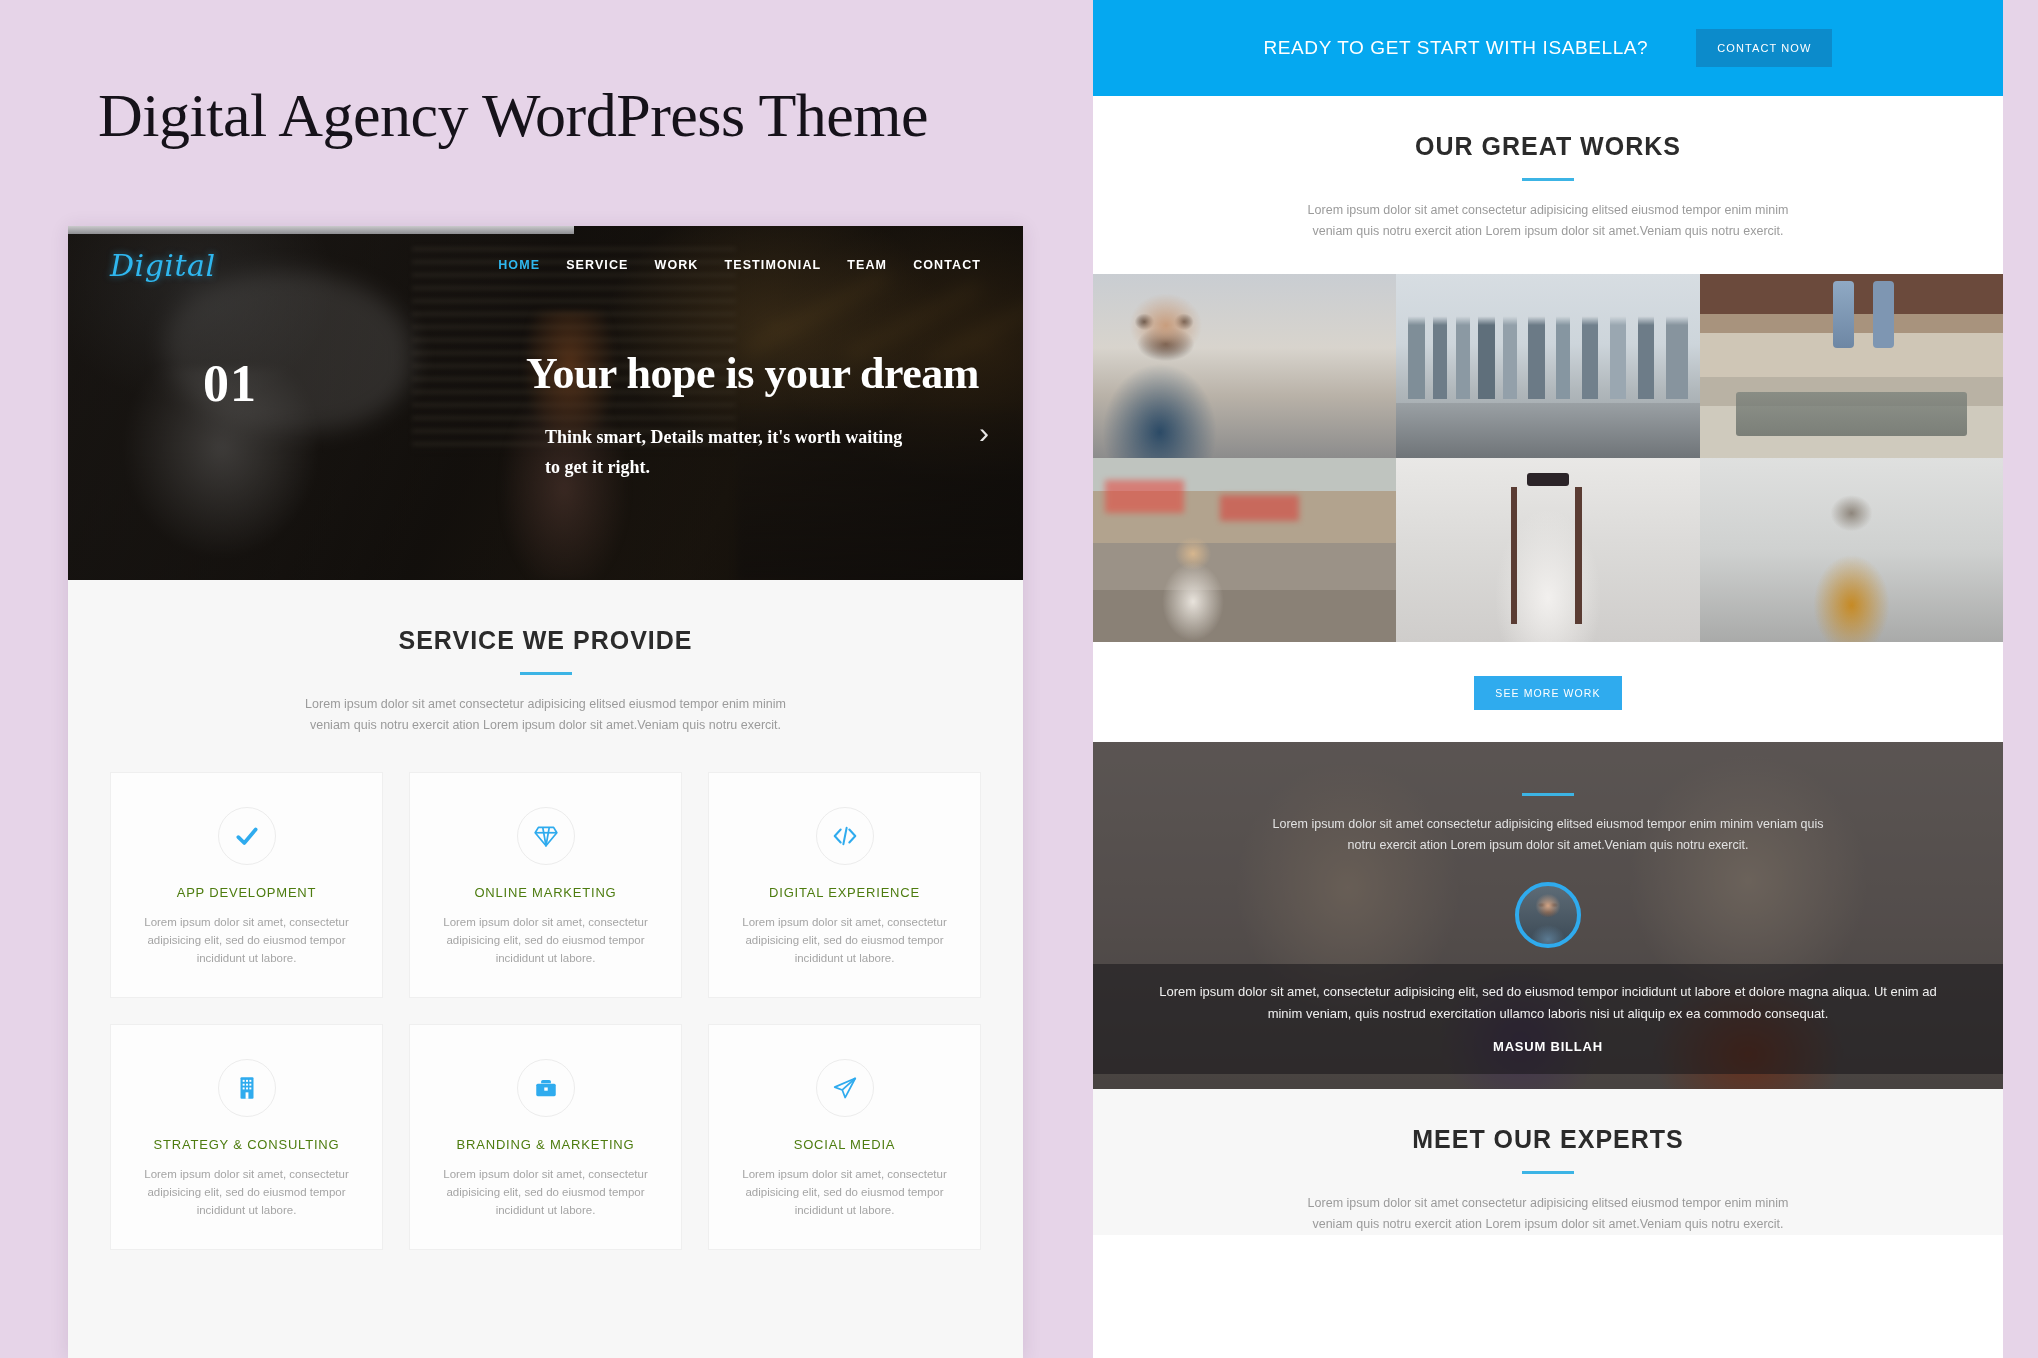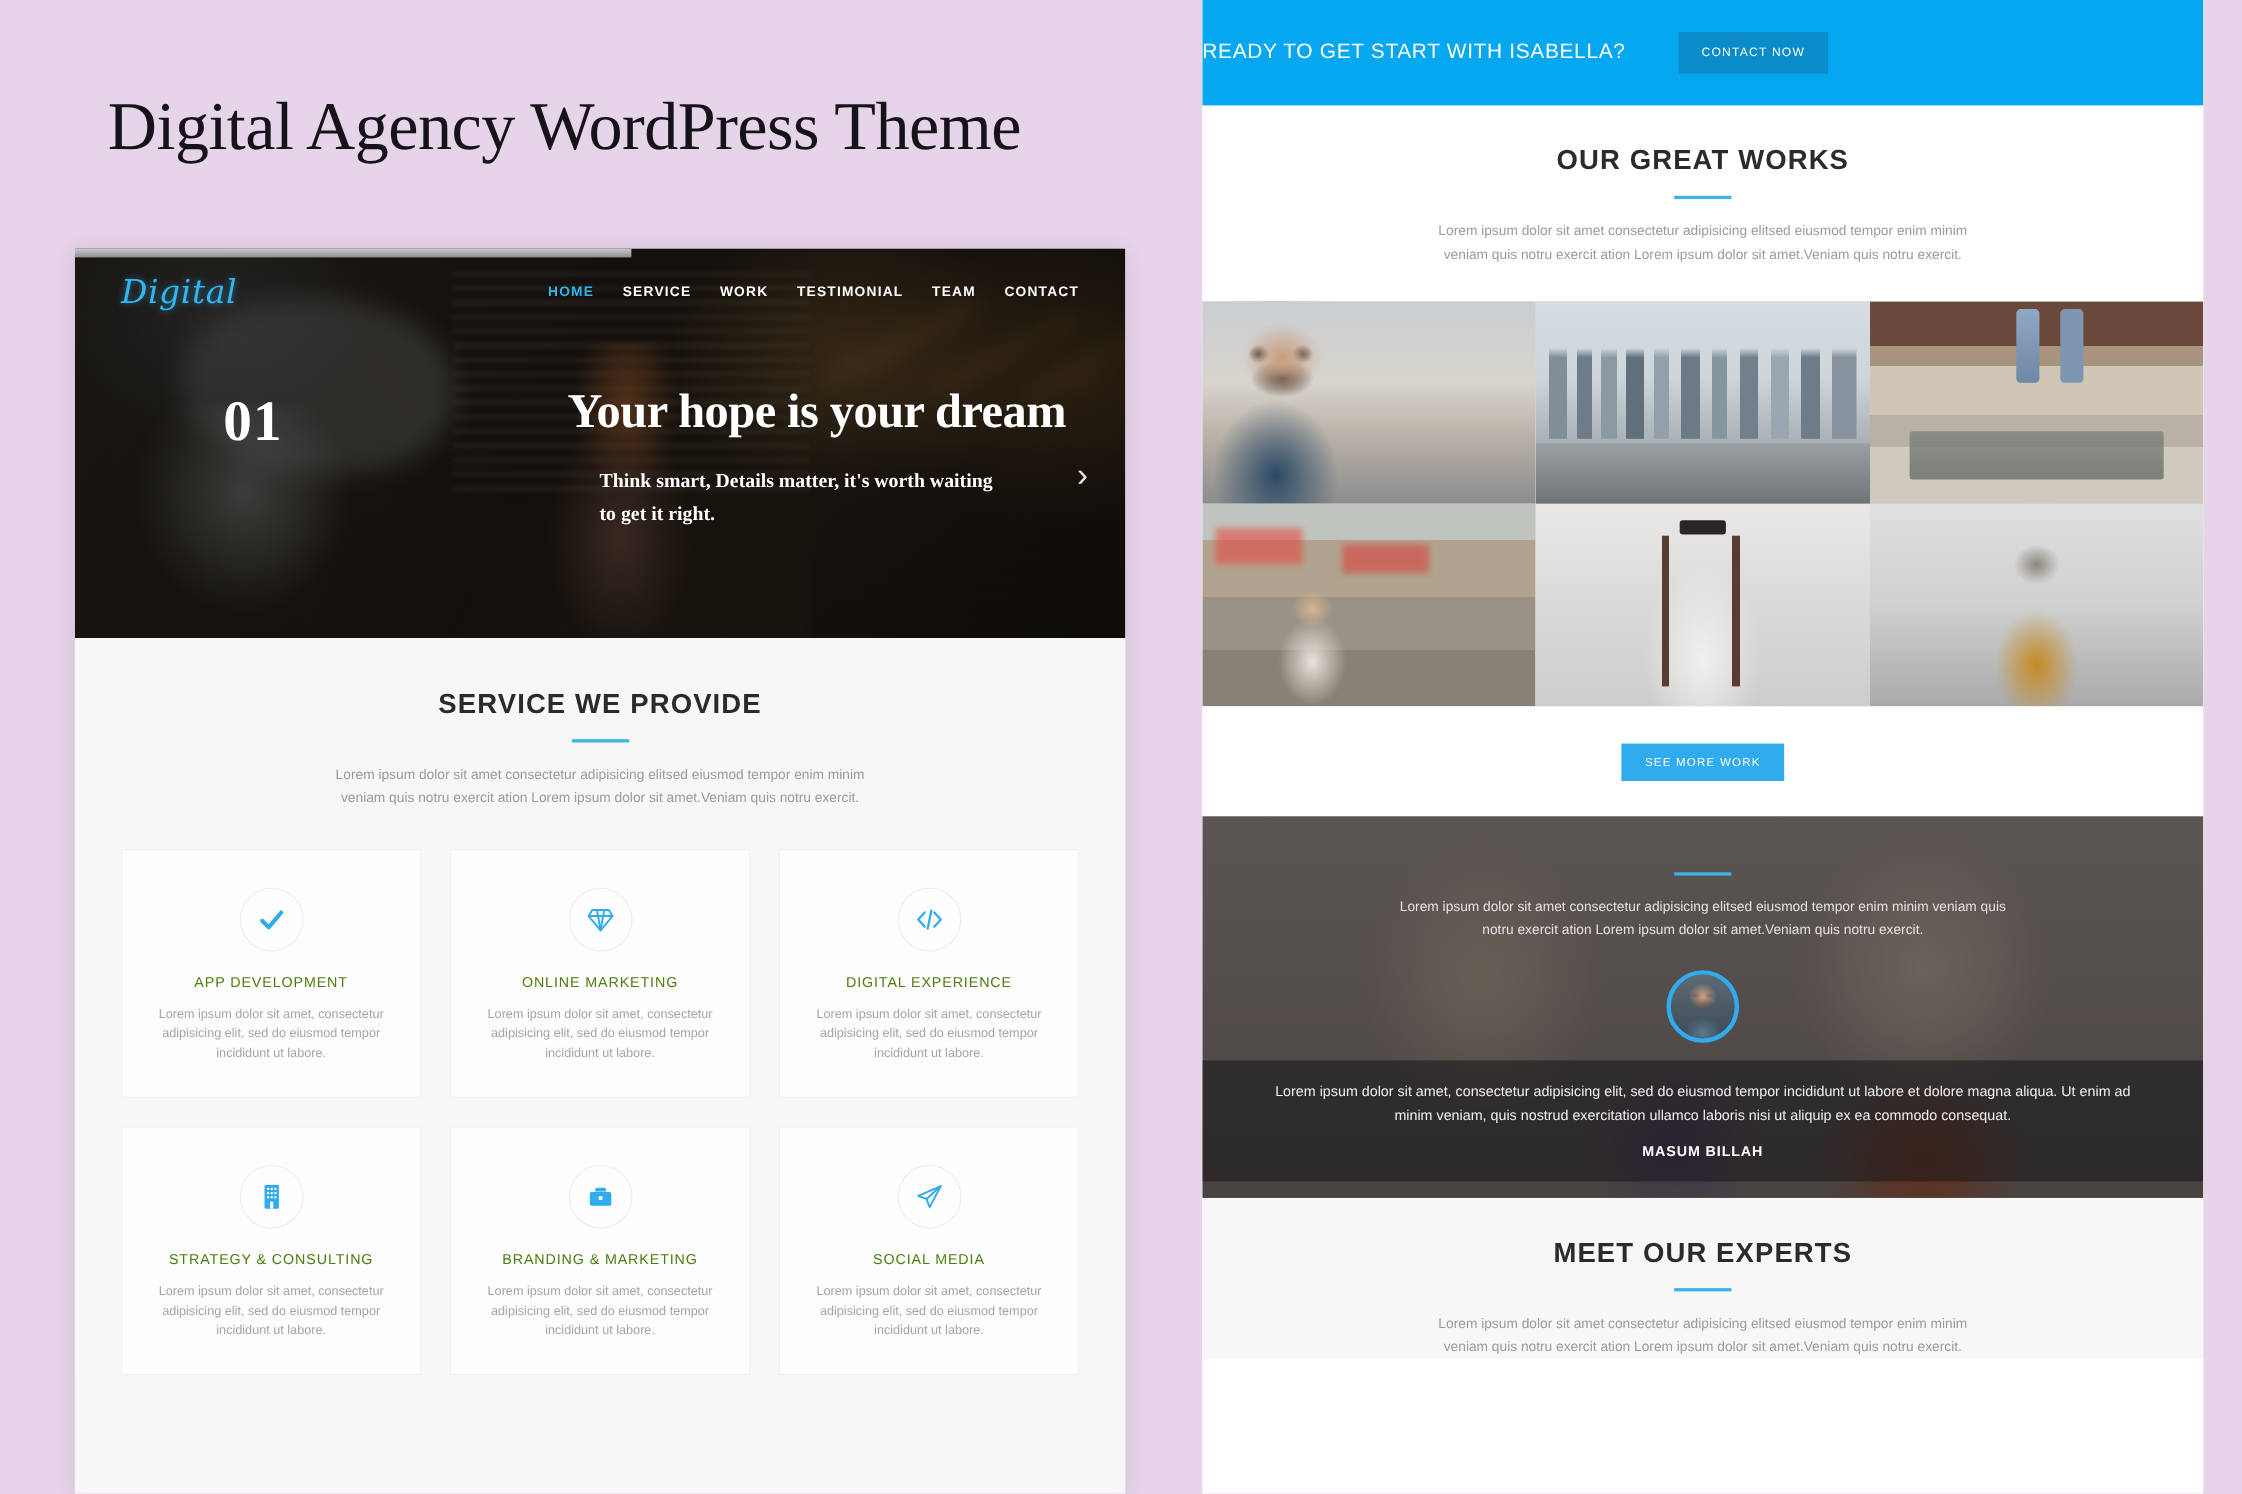--- a/index.html
+++ b/index.html
@@ -110,21 +110,21 @@
   .hero-body {
     position: absolute; left: 0; top: 0; width: 100%; height: 100%;
     z-index: 5;
   }
   .hero-num {
     position: absolute; left: 135px; top: 128px;
     font-family: "Liberation Serif", serif; font-weight: 700;
     font-size: 52px; color: #fff; letter-spacing: 1px;
   }
   .hero-title {
-    position: absolute; right: 54px; top: 122px;
+    position: absolute; right: 44px; top: 122px;
     font-family: "Liberation Serif", serif; font-weight: 700;
     font-size: 44px; color: #fff; letter-spacing: -0.5px; white-space: nowrap;
   }
   .hero-sub {
     position: absolute; right: 118px; top: 196px;
     width: 360px; text-align: left;
     font-family: "Liberation Serif", serif; font-weight: 700;
     font-size: 18px; line-height: 30px; color: #fff;
   }
   .hero-arrow {
@@ -170,21 +170,21 @@
   .svc-text { font-size: 11.5px; line-height: 18px; color: #a5a5a5; }
 
   
   .right-panel {
     position: absolute; left: 1093px; top: 0;
     width: 910px; height: 1358px; overflow: hidden;
     background: #fff;
   }
   .cta {
     height: 96px; background: #05a8f0;
-    display: flex; align-items: center; gap: 48px;
+    display: flex; align-items: center; justify-content: center; gap: 48px;
   }
   .cta-text {
     font-size: 19px; color: #fff; letter-spacing: .6px; font-weight: 400;
     text-transform: uppercase;
   }
   .cta-btn {
     background: #0c8bcb; color: #fff; border: none;
     font-family: "Liberation Sans", sans-serif;
     font-size: 11px; letter-spacing: 1.1px; text-transform: uppercase;
     padding: 13px 21px; cursor: pointer;

